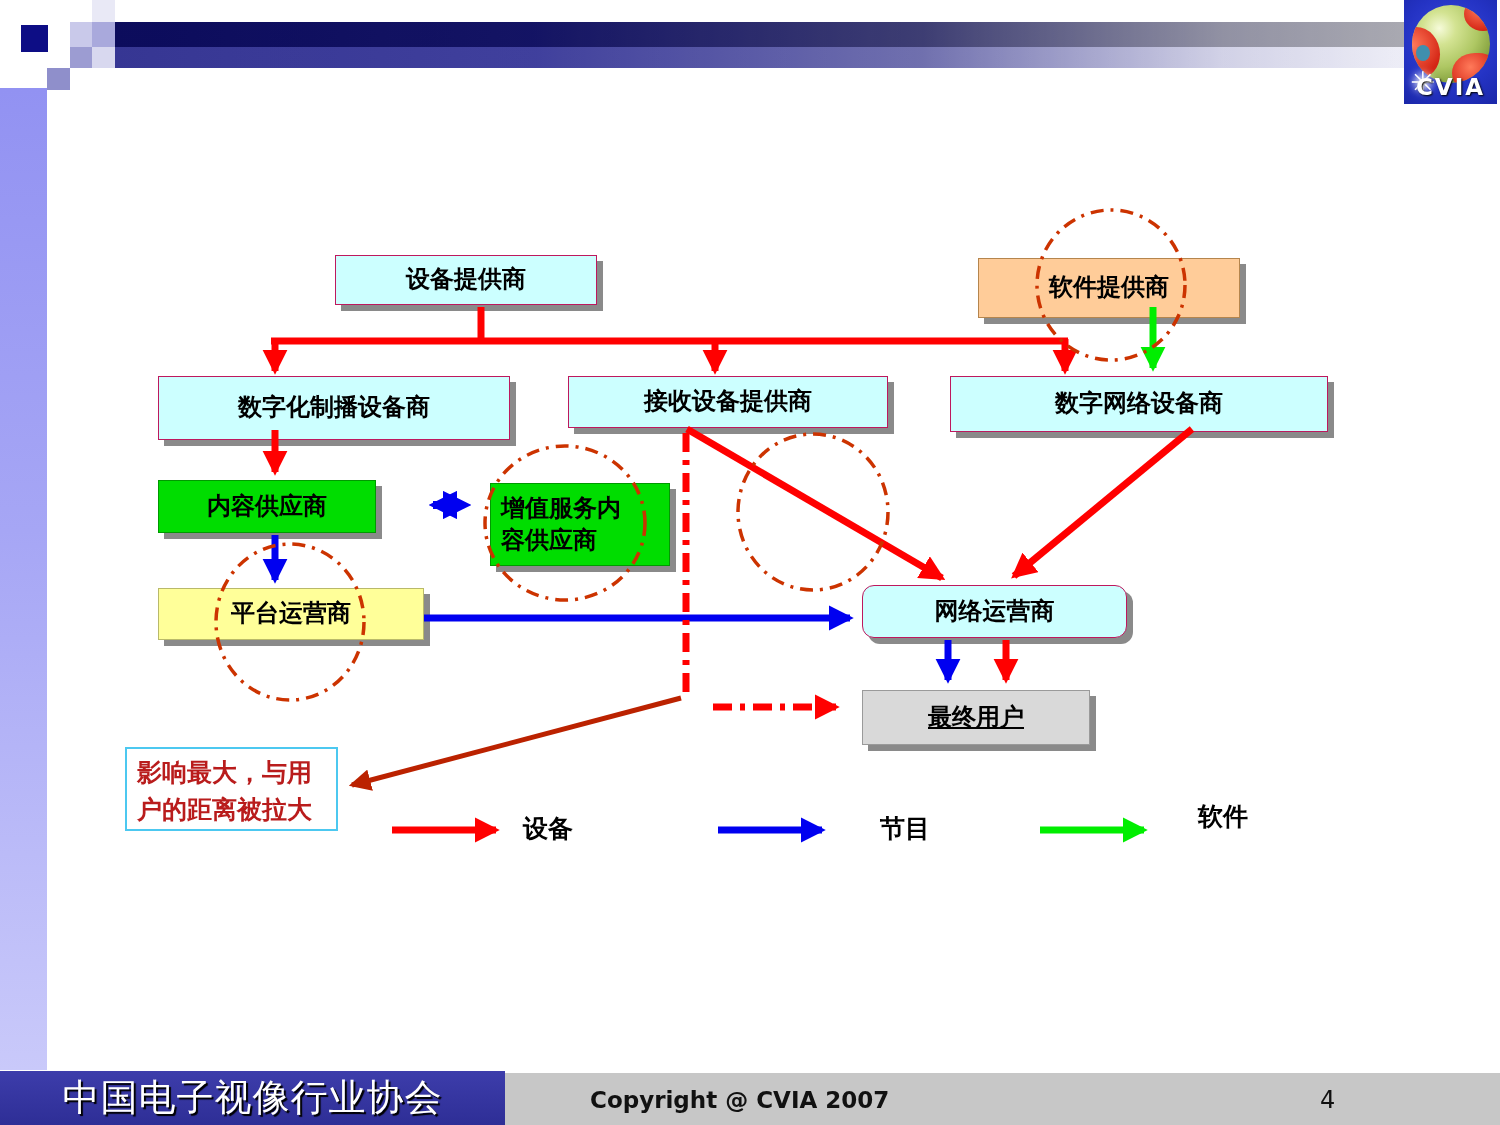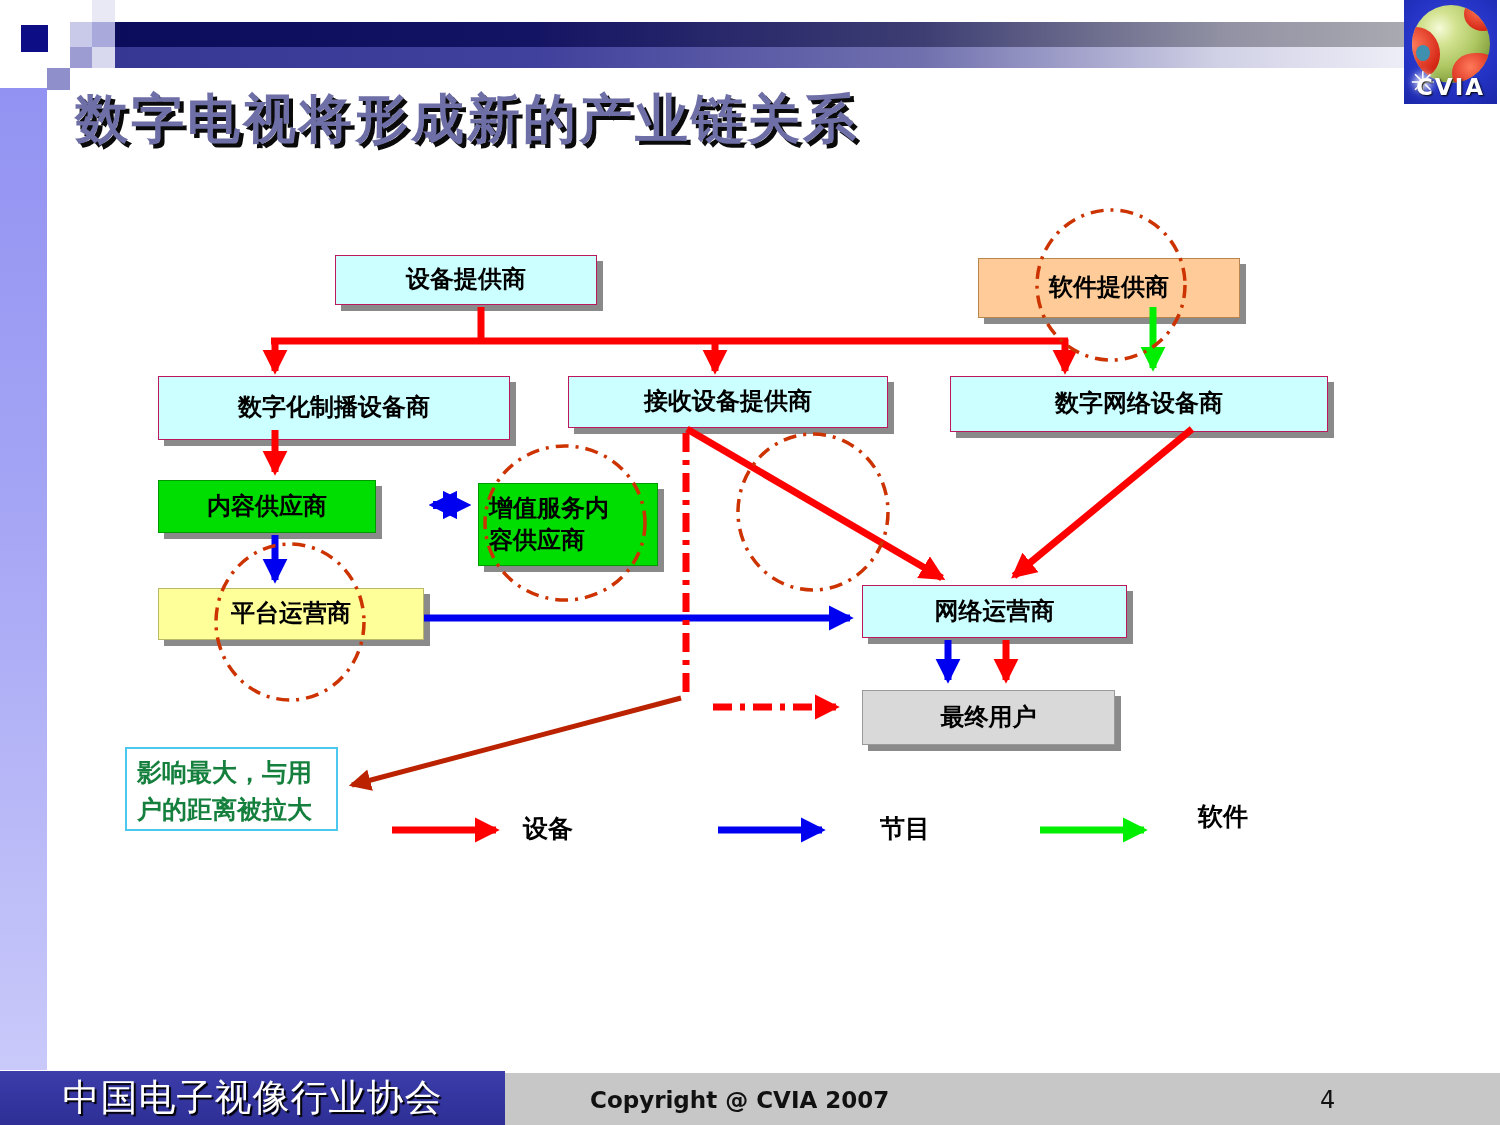--- a/index.html
+++ b/index.html
@@ -40,25 +40,25 @@
   
   .box{position:absolute;display:flex;align-items:center;justify-content:center;text-align:center;
     font-size:24px;font-weight:bold;color:#000;box-sizing:border-box;
     box-shadow:6px 6px 0 #8a8a8a;border:1px solid #be185d;line-height:1.3;}
   .box.cyan{background:#ccffff;}
   .box.orange{background:#ffcc99;border-color:#b5854d;}
   .box.green{background:#00dd00;border-color:#009900;}
   .box.yellow{background:#ffff99;border-color:#b9b96a;text-align:right;}
   .box.gray{background:#d9d9d9;border-color:#9a9a9a;}
   .box .l2{display:block;}
-  #node-value-added{flex-direction:column;align-items:flex-start;padding-left:10px;text-align:left;}
+  #node-value-added{flex-direction:column;align-items:flex-start;padding-left:10px;text-align:left;margin-left:12px;}
   
   #annotation-box{position:absolute;left:125px;top:747px;width:213px;height:84px;box-sizing:border-box;
     border:2px solid #4cc8f0;background:#ffffff;padding:5px 0 0 10px;
-    font-size:25px;font-weight:bold;color:#15803d;line-height:37px;}
+    font-size:25px;font-weight:bold;color:#b91c1c;line-height:37px;}
   
   #arrows{position:absolute;left:0;top:0;width:1500px;height:1125px;pointer-events:none;}
   
   .legend-label{position:absolute;font-size:25px;font-weight:bold;color:#000;}
   
   #footer-gray{position:absolute;left:480px;top:1073px;width:1020px;height:52px;background:#c7c7c7;}
   #footer-blue{position:absolute;left:0;top:1071px;width:505px;height:54px;
     background:linear-gradient(180deg,#3d3dab 0%,#2e2e96 100%);
     display:flex;align-items:center;justify-content:center;}
   #footer-org{color:#ffffff;font-size:37px;letter-spacing:1px;text-shadow:2px 2px 1px #000;white-space:nowrap;}
@@ -84,35 +84,34 @@
     <div class="globe">
       <div class="patch p1"></div>
       <div class="patch p2"></div>
       <div class="patch p3"></div>
       <div class="patch p4"></div>
     </div>
     <div class="spark">✳</div>
     <div class="cvia">CVIA</div>
   </div>
 
-  <div id="page-title">数字电视将形成新的产业链关系</div>
 
   <div class="box cyan" style="left:335px;top:255px;width:262px;height:50px;">设备提供商</div>
   <div class="box orange" style="left:978px;top:258px;width:262px;height:60px;">软件提供商</div>
   <div class="box cyan" style="left:158px;top:376px;width:352px;height:64px;">数字化制播设备商</div>
   <div class="box cyan" style="left:568px;top:376px;width:320px;height:52px;">接收设备提供商</div>
   <div class="box cyan" style="left:950px;top:376px;width:378px;height:56px;">数字网络设备商</div>
   <div class="box green" style="left:158px;top:480px;width:218px;height:53px;">内容供应商</div>
   <div class="box green" id="node-value-added" style="left:478px;top:483px;width:180px;height:83px;">
     <span class="l2">增值服务内</span>
     <span class="l2">容供应商</span>
   </div>
   <div class="box yellow" style="left:158px;top:588px;width:266px;height:52px;">平台运营商</div>
-  <div class="box cyan" style="left:862px;top:585px;width:265px;height:53px;">网络运营商</div>
-  <div class="box gray" style="left:862px;top:690px;width:253px;height:55px;">最终用户</div>
+  <div class="box cyan" style="left:862px;top:585px;width:265px;height:53px;border-radius:12px;">网络运营商</div>
+  <div class="box gray" style="left:862px;top:690px;width:228px;height:55px;text-decoration:underline;">最终用户</div>
 
   <div id="annotation-box">
     <span class="l2">影响最大，与用</span><br>
     <span class="l2">户的距离被拉大</span>
   </div>
 
   <svg id="arrows" viewBox="0 0 1500 1125">
     <defs>
       <marker id="m-red" viewBox="0 0 10 10" refX="8.5" refY="5" markerWidth="3.6" markerHeight="3.6" orient="auto-start-reverse" markerUnits="strokeWidth">
           <path d="M0,0 L10,5 L0,10 z" fill="#ff0000"></path>

